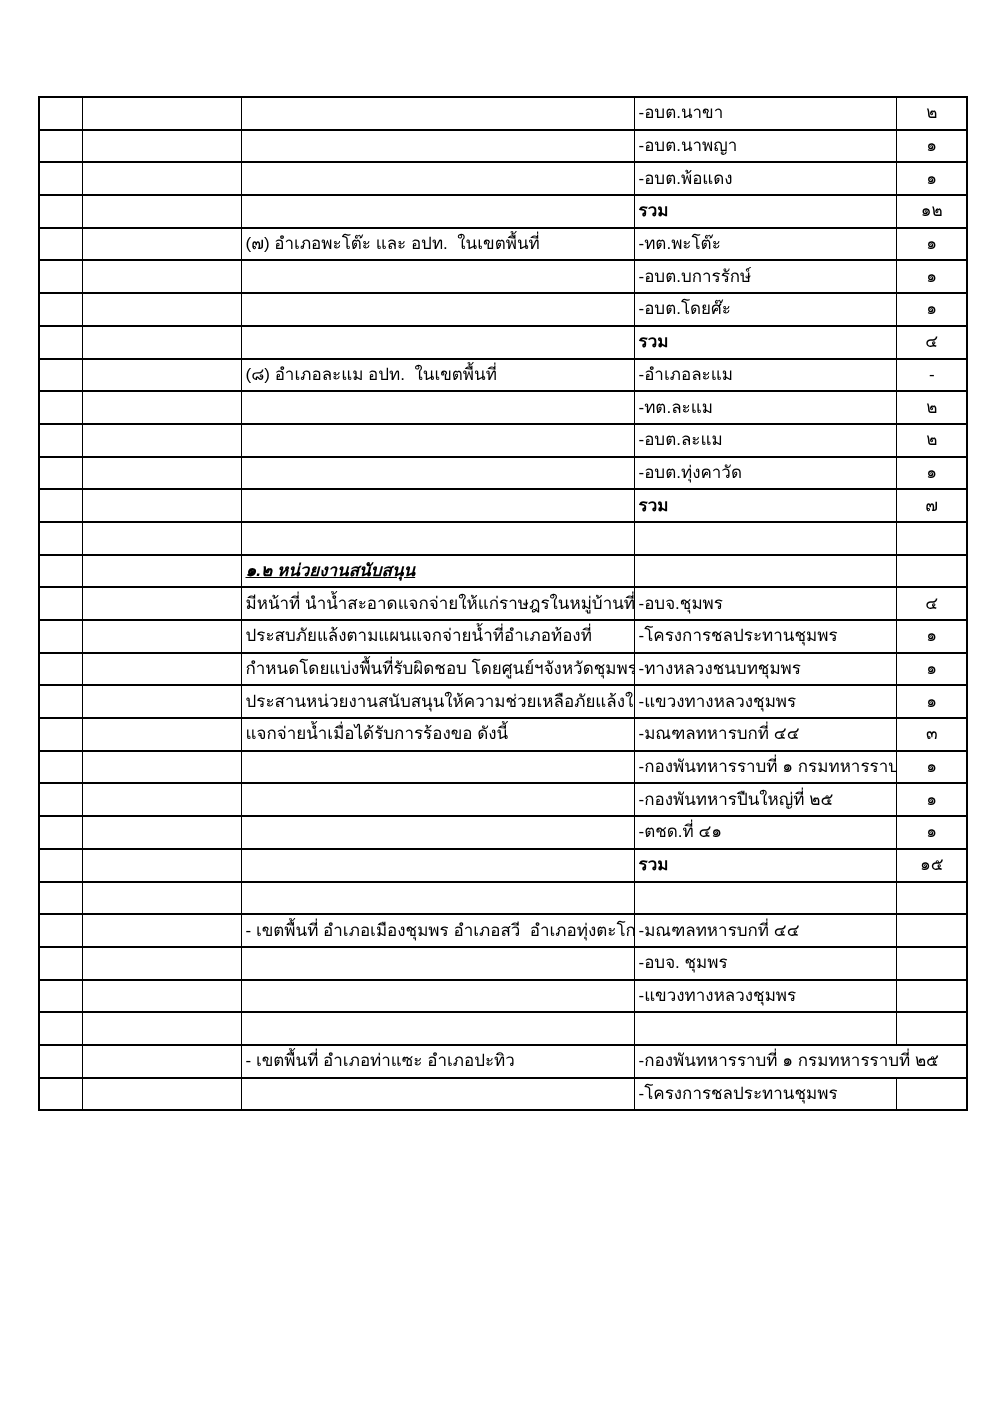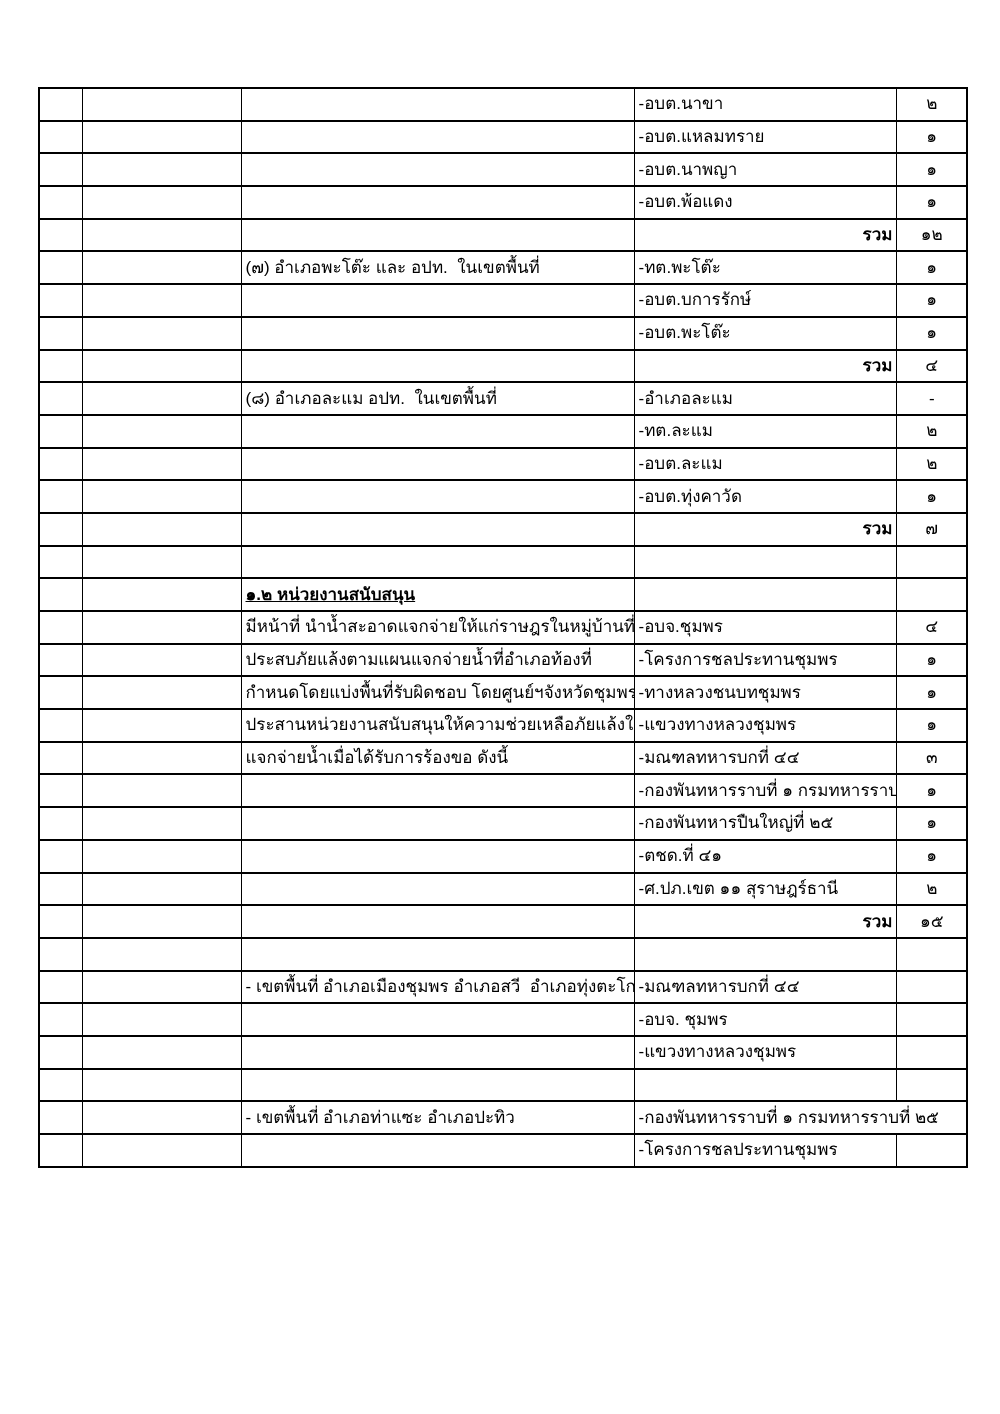--- a/index.html
+++ b/index.html
@@ -7,43 +7,43 @@
     position:relative;
     width:1000px;
     height:1414px;
     background:#ffffff;
     font-family:"Liberation Sans", sans-serif;
     overflow:hidden;
   }
   table.report{
     position:absolute;
     left:38px;
-    top:87px;
+    top:96px;
     width:928px;
     border-collapse:collapse;
     table-layout:fixed;
     border:2px solid #000;
   }
   table.report tr{height:32.7px;}
   table.report td{
     border:1px solid #000;
     border-top-width:2px;
     border-bottom-width:2px;
     padding:0 3px 0 4px;
     font-size:17px;
     line-height:30px;
     color:#000;
     vertical-align:middle;
     overflow:hidden;
   }
   td.desc, td.unit{white-space:pre; text-align:left;}
   td.count{text-align:center; white-space:nowrap;}
-  tr.row-total td.unit{text-align:right; font-weight:bold;}
+  tr.row-total td.unit{text-align:left; font-weight:bold;}
   tr.row-total td.count{font-weight:normal;}
-  tr.row-header td.desc{font-weight:bold; text-decoration:underline;}
+  tr.row-header td.desc{font-weight:bold; text-decoration:underline;font-style:italic;}
 </style>
 </head>
 <body>
 
 <div class="page">
   <table class="report">
     <colgroup>
       <col style="width:43px">
       <col style="width:159px">
       <col style="width:393px">
@@ -55,27 +55,20 @@
           <td></td>
           <td></td>
           <td class="desc"></td>
           <td class="unit">-อบต.นาขา</td>
           <td class="count">๒</td>
         </tr>
         <tr>
           <td></td>
           <td></td>
           <td class="desc"></td>
-          <td class="unit">-อบต.แหลมทราย</td>
-          <td class="count">๑</td>
-        </tr>
-        <tr>
-          <td></td>
-          <td></td>
-          <td class="desc"></td>
           <td class="unit">-อบต.นาพญา</td>
           <td class="count">๑</td>
         </tr>
         <tr>
           <td></td>
           <td></td>
           <td class="desc"></td>
           <td class="unit">-อบต.พ้อแดง</td>
           <td class="count">๑</td>
         </tr>
@@ -97,21 +90,21 @@
           <td></td>
           <td></td>
           <td class="desc"></td>
           <td class="unit">-อบต.บการรักษ์</td>
           <td class="count">๑</td>
         </tr>
         <tr>
           <td></td>
           <td></td>
           <td class="desc"></td>
-          <td class="unit">-อบต.พะโต๊ะ</td>
+          <td class="unit">-อบต.โดยศ๊ะ</td>
           <td class="count">๑</td>
         </tr>
         <tr class="row-total">
           <td></td>
           <td></td>
           <td class="desc"></td>
           <td class="unit">รวม</td>
           <td class="count">๔</td>
         </tr>
         <tr>
@@ -211,27 +204,20 @@
           <td class="desc"></td>
           <td class="unit">-กองพันทหารปืนใหญ่ที่ ๒๕</td>
           <td class="count">๑</td>
         </tr>
         <tr>
           <td></td>
           <td></td>
           <td class="desc"></td>
           <td class="unit">-ตชด.ที่ ๔๑</td>
           <td class="count">๑</td>
-        </tr>
-        <tr>
-          <td></td>
-          <td></td>
-          <td class="desc"></td>
-          <td class="unit">-ศ.ปภ.เขต ๑๑ สุราษฎร์ธานี</td>
-          <td class="count">๒</td>
         </tr>
         <tr class="row-total">
           <td></td>
           <td></td>
           <td class="desc"></td>
           <td class="unit">รวม</td>
           <td class="count">๑๕</td>
         </tr>
         <tr>
           <td></td>

